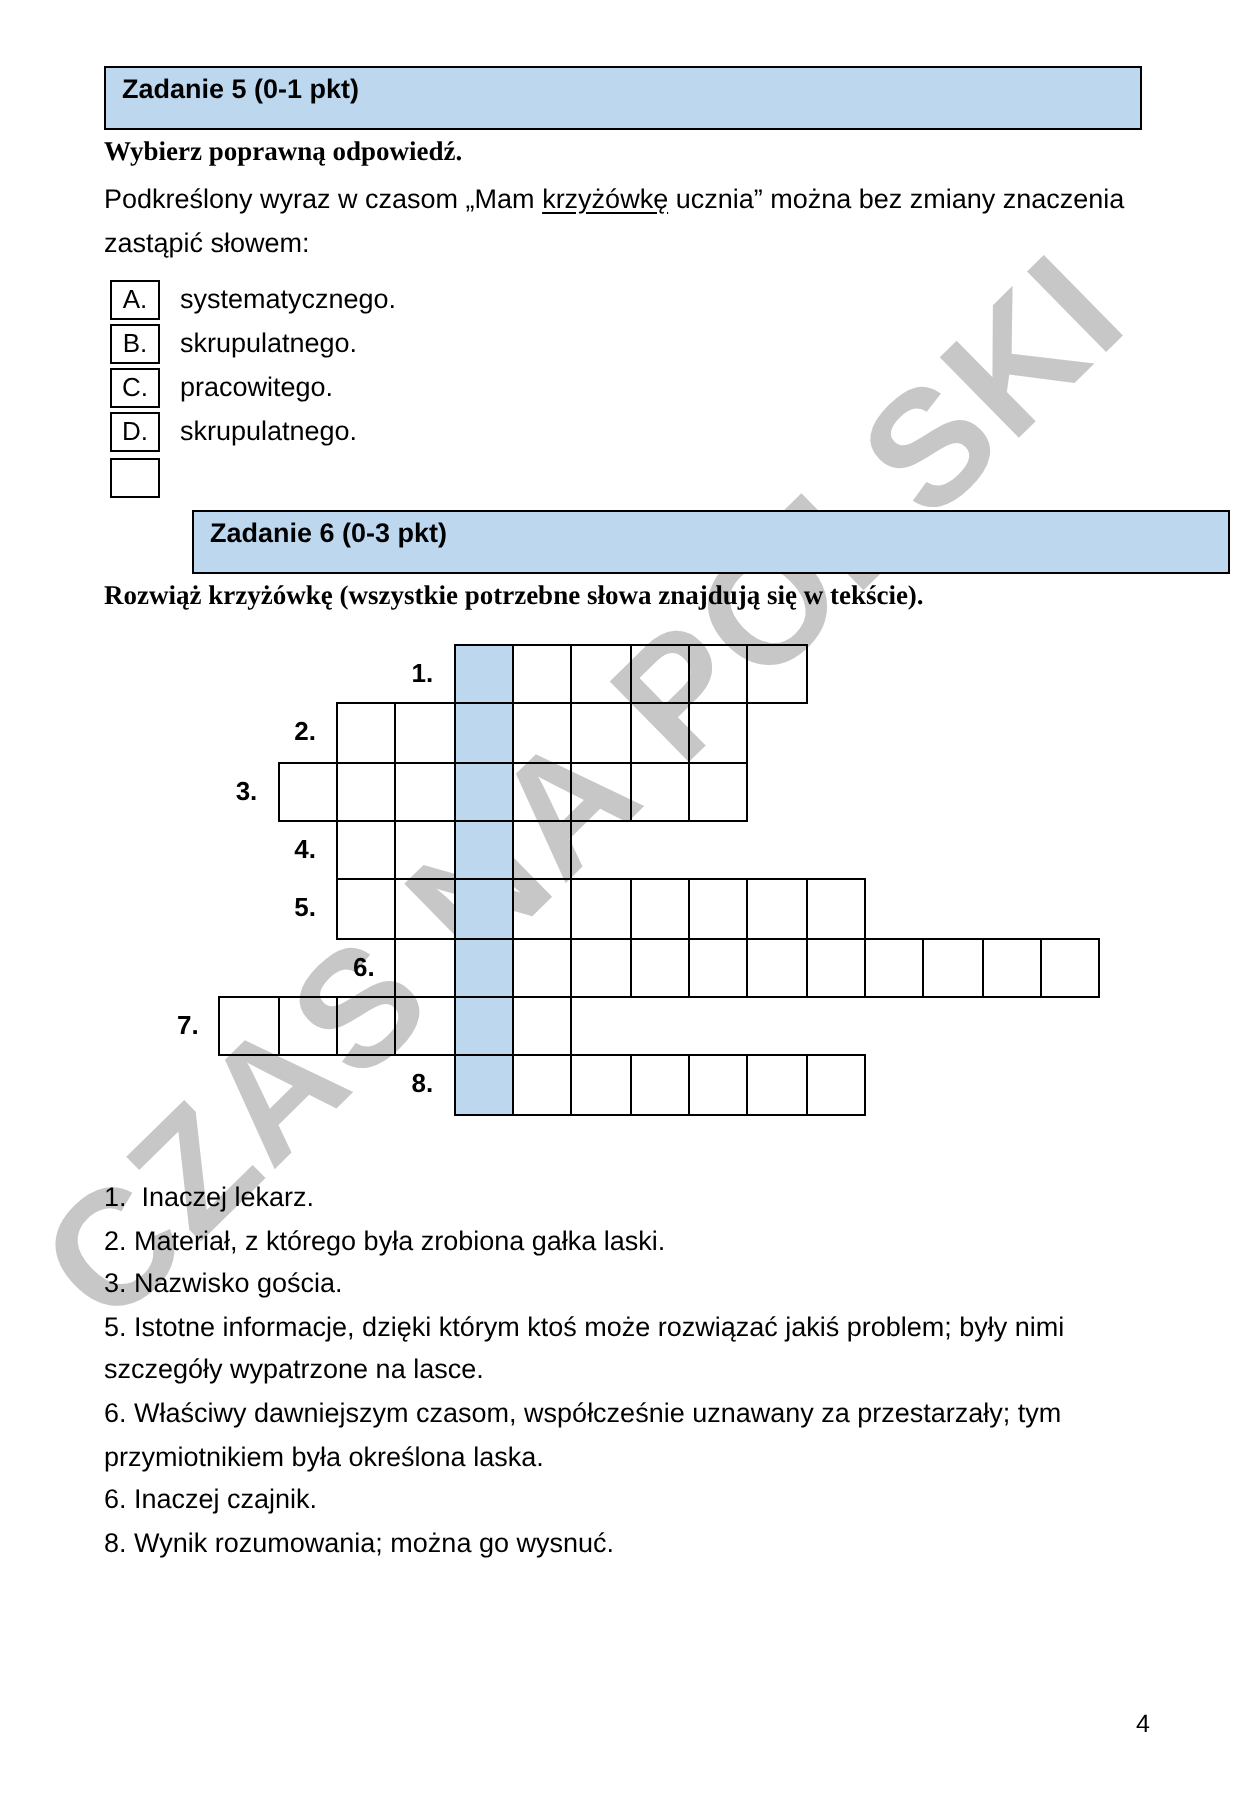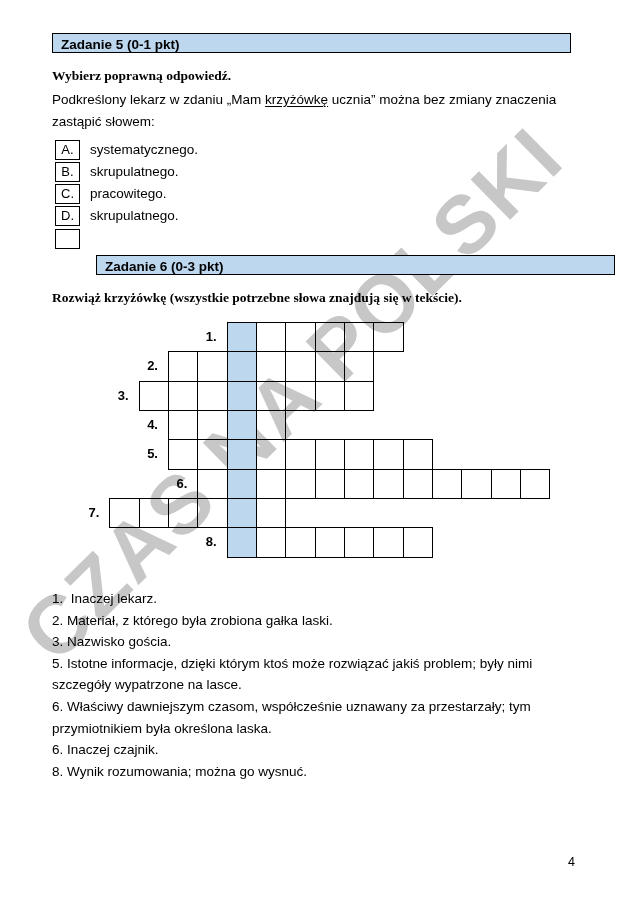--- a/index.html
+++ b/index.html
@@ -7,21 +7,21 @@
     position:relative;width:625px;height:900px;background:#ffffff;overflow:hidden;
     font-family:"Liberation Sans", sans-serif;color:#000;
   }
   .watermark{
     position:absolute;left:-60px;top:348px;width:710px;height:110px;
     transform:rotate(-44.5deg);transform-origin:center;
     font-size:82px;font-weight:bold;letter-spacing:2px;white-space:nowrap;
     color:#b2b2b2;opacity:0.72;text-align:center;z-index:0;user-select:none;
   }
   .task-header{
-    position:absolute;left:52px;width:519px;height:20px;
+    position:absolute;left:52px;width:519px;height:32px;
     background:#bdd7ee;border:1px solid #000;box-sizing:border-box;
     font-weight:bold;font-size:13.5px;line-height:21px;padding-left:8px;z-index:2;
   }
   .bold-line{position:absolute;left:52px;font-size:13.5px;font-weight:bold;z-index:2;font-family:Liberation Serif, serif;}
   .question{position:absolute;left:52px;top:89px;width:540px;font-size:13.5px;line-height:21.5px;z-index:2;}
   .question u{text-underline-offset:2px;}
   .opt-box{
     position:absolute;left:55px;width:25px;height:20px;border:1px solid #000;box-sizing:border-box;
     font-size:13px;text-align:center;line-height:18px;background:transparent;z-index:2;
   }
@@ -43,21 +43,21 @@
 <div class="page">
 
   <div class="watermark">CZAS NA POLSKI</div>
 
   <div class="task-header" style="top:33px;">
     <span>Zadanie 5 (0-1 pkt)</span>
   </div>
 
   <div class="bold-line" style="top:68px;">Wybierz poprawną odpowiedź.</div>
 
-  <div class="question"><span>Podkreślony lekarz w zdaniu „Mam </span><u>krzyżówkę</u><span> ucznia” można bez zmiany znaczenia zastąpić słowem:</span></div>
+  <div class="question"><span>Podkreślony wyraz w czasom „Mam </span><u>krzyżówkę</u><span> ucznia” można bez zmiany znaczenia zastąpić słowem:</span></div>
 
   <div class="opt-box" style="top:140px;"><span>A.</span></div>
   <div class="opt-label" style="top:140px;">systematycznego.</div>
 
   <div class="opt-box" style="top:162px;"><span>B.</span></div>
   <div class="opt-label" style="top:162px;">skrupulatnego.</div>
 
   <div class="opt-box" style="top:184px;"><span>C.</span></div>
   <div class="opt-label" style="top:184px;">pracowitego.</div>
 

